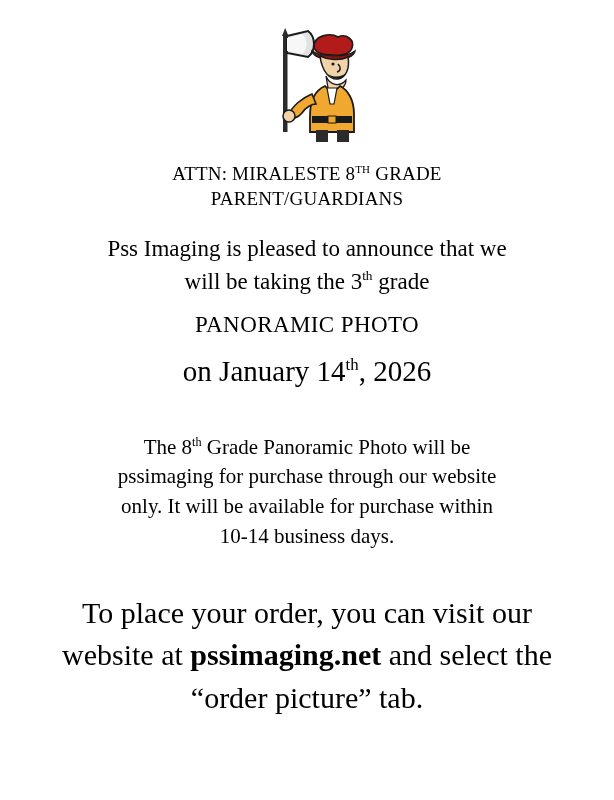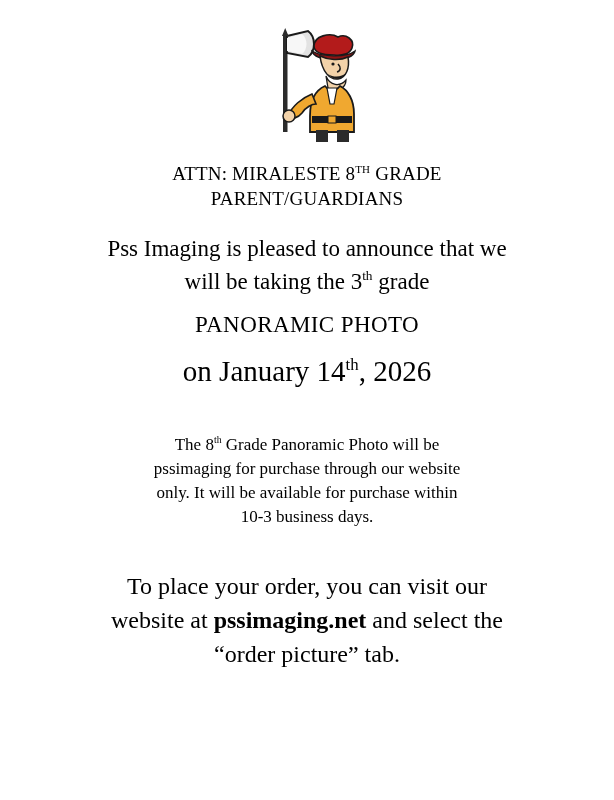--- a/index.html
+++ b/index.html
@@ -65,22 +65,22 @@
 
   sup {
     font-size: 0.58em;
     vertical-align: super;
     line-height: 0;
   }
 
   .bold { font-weight: bold; }
 
   .para-2 { font-size: 23px; }
-  .para-3 { font-size: 17px; }
-  .para-4 { font-size: 24px; }
+  .para-3 { font-size: 21px; }
+  .para-4 { font-size: 30px; }
 </style>
 </head>
 <body>
 
 <div class="page">
 
   <svg class="mascot" viewBox="0 0 130 120" aria-hidden="true">
 
     <rect x="41" y="10" width="4.5" height="98" fill="#2b2b2b"></rect>
 
@@ -136,21 +136,21 @@
   <div class="para">
     <span>on January 14</span><sup>th</sup><span>, 2026</span>
   </div>
 
   <div class="block-gap-lg"></div>
 
   <div class="para para-3">
     <span class="line"><span>The 8</span><sup>th</sup><span> Grade Panoramic Photo will be</span></span>
     <span class="line">pssimaging for purchase through our website</span>
     <span class="line">only.  It will be available for purchase within</span>
-    <span class="line">10-3 business days.</span>
+    <span class="line">10-14 business days.</span>
   </div>
 
   <div class="block-gap-lg"></div>
 
   <div class="para para-4">
     <span class="line">To place your order, you can visit our</span>
     <span class="line"><span>website at </span><span class="bold">pssimaging.net</span><span> and select the</span></span>
     <span class="line">“order picture” tab.</span>
   </div>
 

